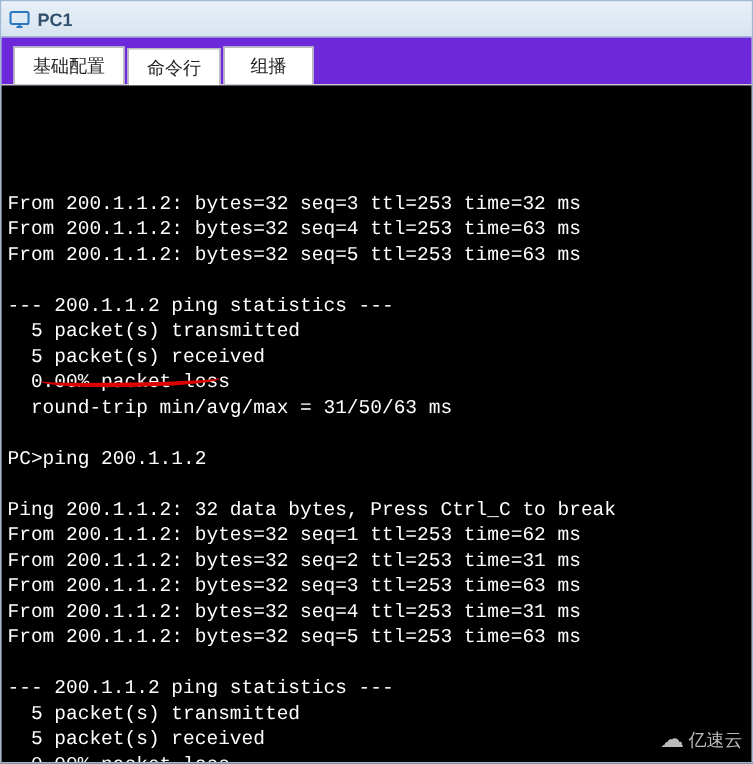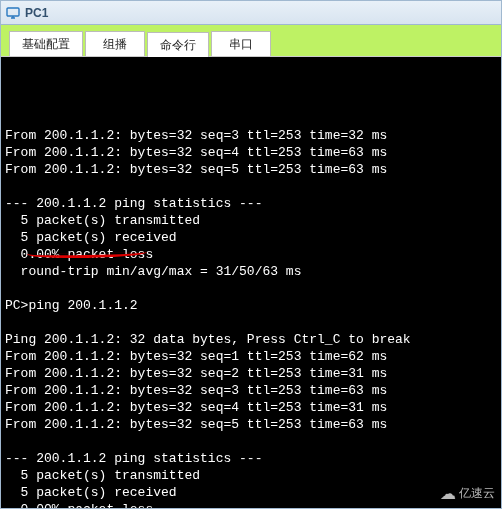--- a/index.html
+++ b/index.html
@@ -31,21 +31,21 @@
       color: #2a78c0;
       display: inline-flex; align-items: center; justify-content: center;
     }
     .title-text {
       font-size: 12px;
       font-weight: bold;
       color: #32506e;
     }
     .tab-bar {
       display: flex;
-      background: #bef264;
+      background: #6d28d9;
       padding: 6px 8px 0 8px;
       gap: 2px;
       border-bottom: 1px solid #ccc;
       align-items: center;
     }
     .tab {
       font-size: 12px;
       padding: 4px 12px 3px 12px;
       background: #fff;
       border: 1px solid #bbb;
@@ -105,23 +105,22 @@
       <svg viewBox="0 0 16 16" width="16" height="16" fill="none" stroke="currentColor" stroke-width="1.4">
         <rect x="2" y="3" width="12" height="8" rx="1"></rect>
         <path d="M6 13h4M8 11v2"></path>
       </svg>
     </span>
     <span class="title-text">PC1</span>
   </div>
 
   <div class="tab-bar">
     <div class="tab">基础配置</div>
+    <div class="tab active">命令行</div>
     <div class="tab">组播</div>
-    <div class="tab active">命令行</div>
-    <div class="tab">串口</div>
   </div>
 
   <div class="terminal" id="terminal">
     <div class="underline-red" style="top:196px;left:26px;width:120px;"></div>
     <div class="watermark">
       <span class="cloud">☁</span>
       <span>亿速云</span>
     </div>
   <div class="term-line">From 200.1.1.2: bytes=32 seq=3 ttl=253 time=32 ms</div><div class="term-line">From 200.1.1.2: bytes=32 seq=4 ttl=253 time=63 ms</div><div class="term-line">From 200.1.1.2: bytes=32 seq=5 ttl=253 time=63 ms</div><div class="term-line"></div><div class="term-line">--- 200.1.1.2 ping statistics ---</div><div class="term-line">  5 packet(s) transmitted</div><div class="term-line">  5 packet(s) received</div><div class="term-line">  0.00% packet loss</div><div class="term-line">  round-trip min/avg/max = 31/50/63 ms</div><div class="term-line"></div><div class="term-line">PC&gt;ping 200.1.1.2</div><div class="term-line"></div><div class="term-line">Ping 200.1.1.2: 32 data bytes, Press Ctrl_C to break</div><div class="term-line">From 200.1.1.2: bytes=32 seq=1 ttl=253 time=62 ms</div><div class="term-line">From 200.1.1.2: bytes=32 seq=2 ttl=253 time=31 ms</div><div class="term-line">From 200.1.1.2: bytes=32 seq=3 ttl=253 time=63 ms</div><div class="term-line">From 200.1.1.2: bytes=32 seq=4 ttl=253 time=31 ms</div><div class="term-line">From 200.1.1.2: bytes=32 seq=5 ttl=253 time=63 ms</div><div class="term-line"></div><div class="term-line">--- 200.1.1.2 ping statistics ---</div><div class="term-line">  5 packet(s) transmitted</div><div class="term-line">  5 packet(s) received</div><div class="term-line">  0.00% packet loss</div></div>
 </div>

